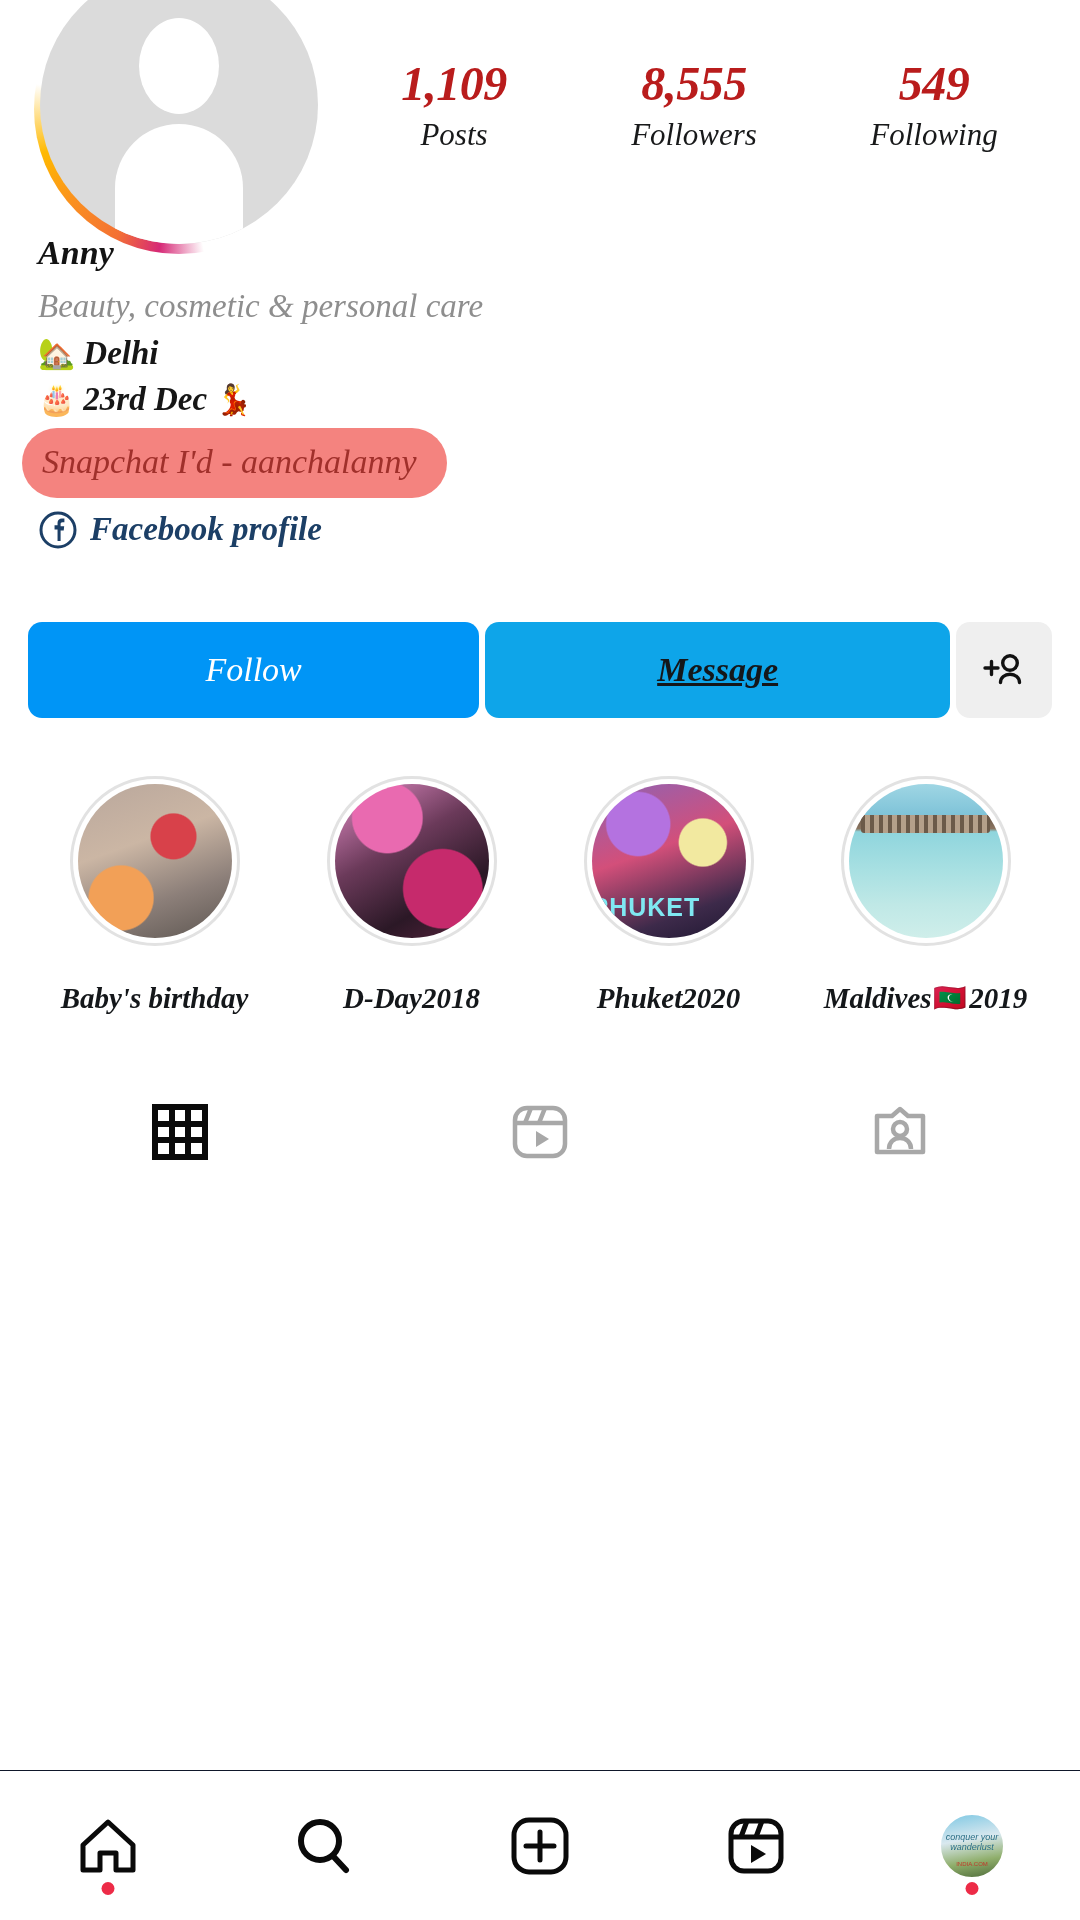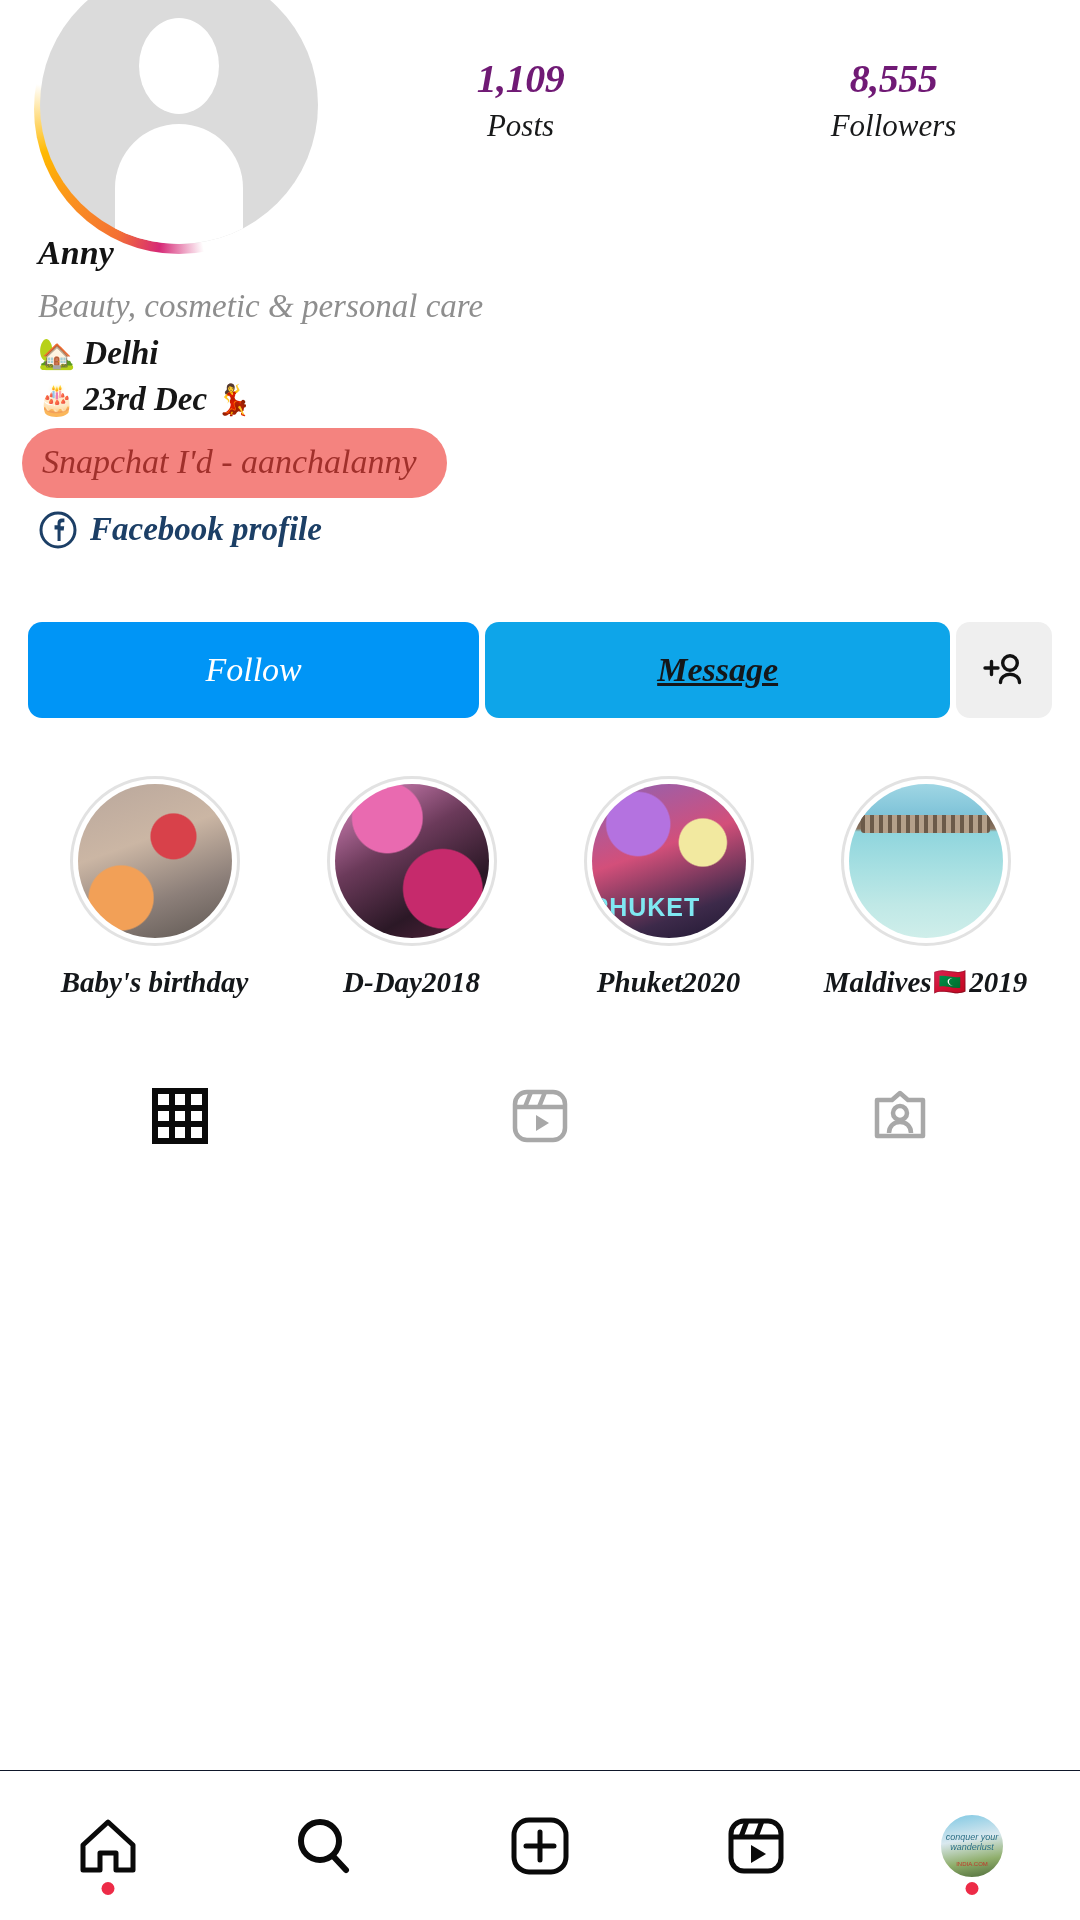--- a/index.html
+++ b/index.html
@@ -91,24 +91,24 @@
     gap: 0;
     margin-top: 56px;
     flex: 1;
   }
   .stat {
     flex: 1;
     text-align: center;
     cursor: pointer;
   }
   .stat .num {
-    font-size: 40px;
-    font-weight: bold;
-    font-style: italic;
-    color: #701a75;
+    font-size: 48px;
+    font-weight: bold;
+    font-style: italic;
+    color: #b91c1c;
     line-height: 1.15;
     letter-spacing: -0.5px;
   }
   .stat .lbl {
     font-size: 31px;
     font-style: italic;
     color: #18191a;
     line-height: 1.3;
     margin-top: 4px;
   }
@@ -253,21 +253,21 @@
     background: #ffffff;
   }
   .hl-thumb {
     width: 100%;
     height: 100%;
     border-radius: 50%;
     overflow: hidden;
     position: relative;
   }
   .hl-label {
-    margin-top: 20px;
+    margin-top: 36px;
     font-size: 29px;
     font-weight: bold;
     font-style: italic;
     color: #14171a;
     white-space: nowrap;
     display: flex;
     align-items: center;
     gap: 2px;
   }
   .hl-label .emoji {
@@ -419,20 +419,24 @@
     </div>
 
     <div class="stats">
       <div class="stat stat-posts">
         <div class="num">1,109</div>
         <div class="lbl">Posts</div>
       </div>
       <div class="stat">
         <div class="num">8,555</div>
         <div class="lbl">Followers</div>
+      </div>
+      <div class="stat stat-following">
+        <div class="num">549</div>
+        <div class="lbl">Following</div>
       </div>
     </div>
   </div>
 
   <div class="bio">
     <div class="name">Anny</div>
     <div class="category">Beauty, cosmetic &amp; personal care</div>
 
     <div class="bio-line">
       <span class="emoji">🏡</span>

